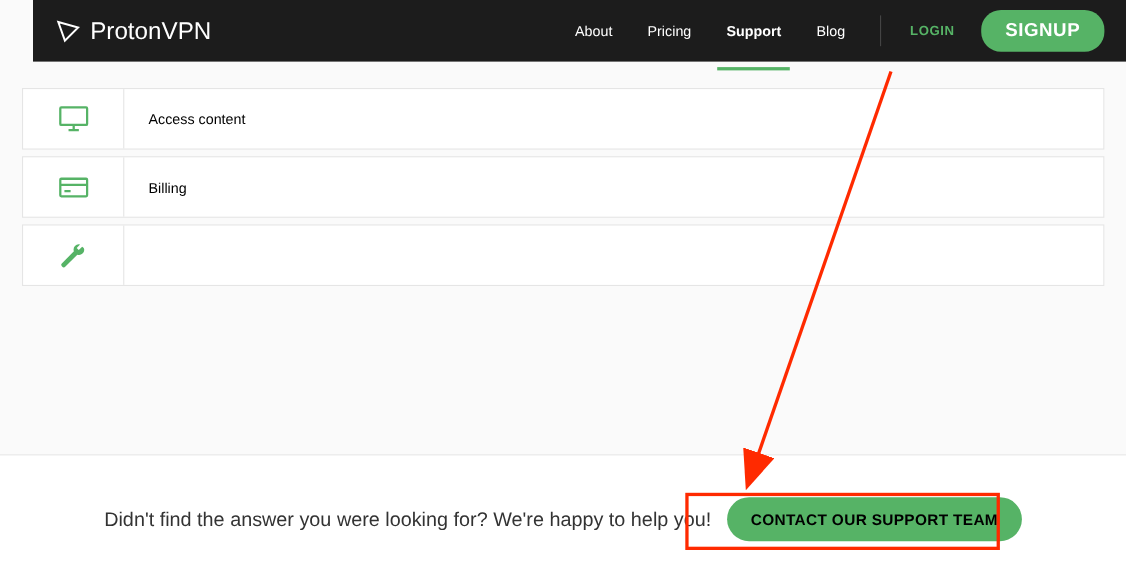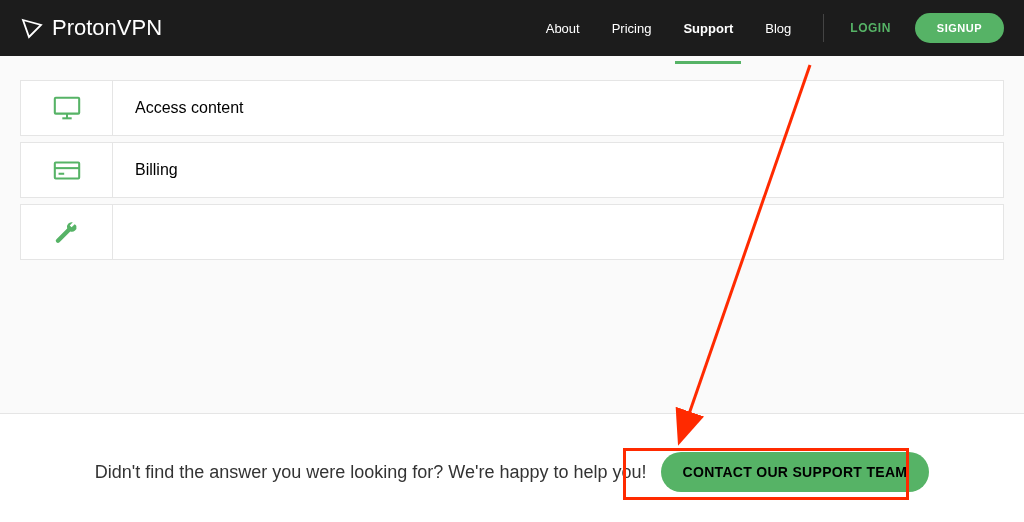--- a/index.html
+++ b/index.html
@@ -14,20 +14,21 @@
       background: #fafafa;
       overflow: hidden;
       position: relative;
     }
     .header {
       background: #1c1c1c;
       height: 56px;
       display: flex;
       align-items: center;
       padding: 0 20px;
+      margin-left: 30px;
     }
     .logo {
       display: flex;
       align-items: center;
       gap: 8px;
       color: #fff;
       font-size: 22px;
       font-weight: 300;
     }
     .logo svg {
@@ -73,21 +74,21 @@
       color: #56b366;
       font-size: 12px;
       font-weight: 700;
       letter-spacing: 0.5px;
       padding: 0 16px;
       cursor: pointer;
     }
     .signup {
       background: #56b366;
       color: #fff;
-      font-size: 11px;
+      font-size: 17px;
       font-weight: 700;
       letter-spacing: 0.5px;
       padding: 9px 22px;
       border-radius: 18px;
       cursor: pointer;
       margin-left: 8px;
     }
     .categories {
       padding: 24px 20px 0 20px;
     }
@@ -107,21 +108,21 @@
       justify-content: center;
       height: 100%;
       border-right: 1px solid #e5e5e5;
     }
     .category-icon svg {
       width: 30px;
       height: 30px;
     }
     .category-label {
       padding-left: 22px;
-      font-size: 16px;
+      font-size: 13px;
       color: #000;
     }
     .footer-section {
       position: absolute;
       bottom: 0;
       left: 0;
       right: 0;
       border-top: 1px solid #e5e5e5;
       padding: 38px 20px 30px 20px;
       display: flex;

